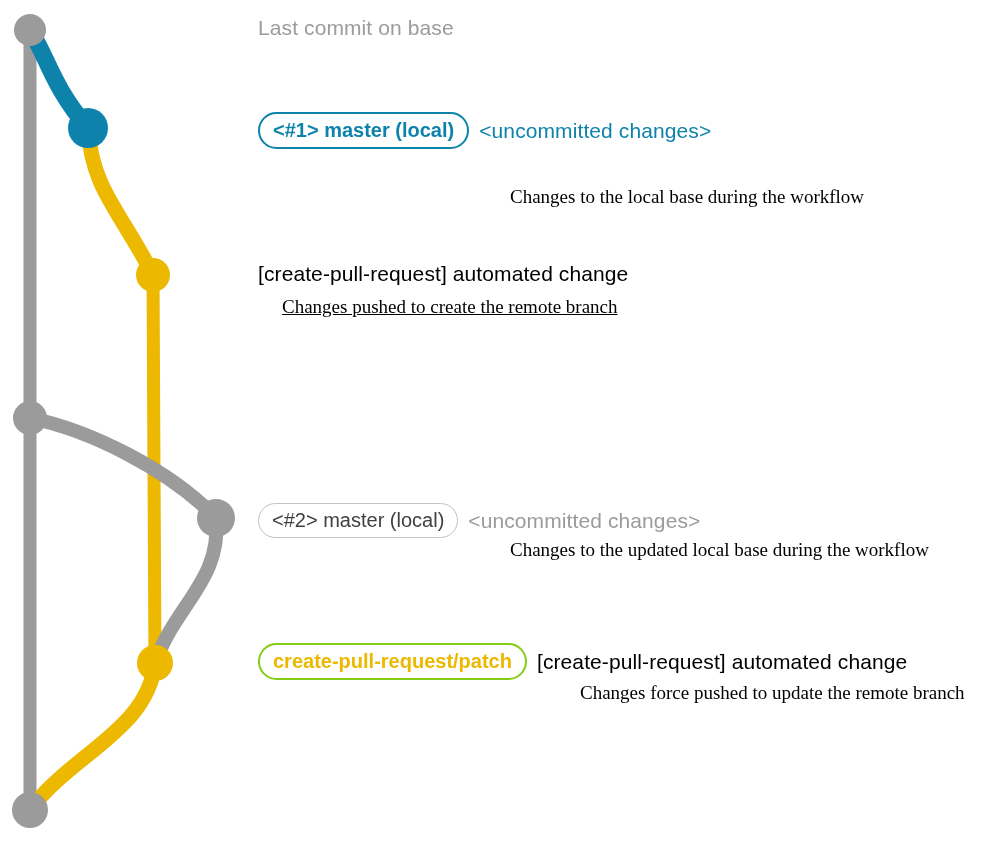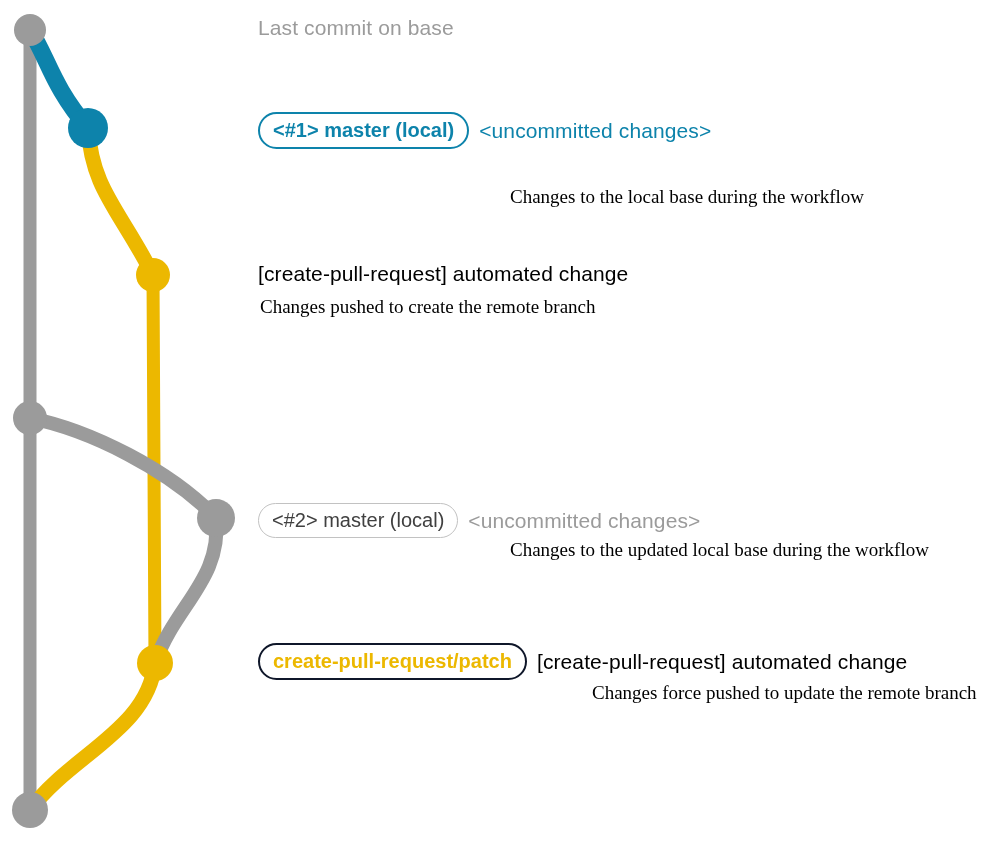--- a/index.html
+++ b/index.html
@@ -59,21 +59,21 @@
     color: #0d83ab;
     border: 2px solid #0d83ab;
     font-weight: 700;
   }
   .badge.gray {
     color: #404040;
     border: 1.5px solid #c2c2c2;
   }
   .badge.yellow {
     color: #ecb800;
-    border: 2px solid #0f172a;
+    border: 2px solid #84cc16;
     font-weight: 700;
   }
   .badge-gap { width: 10px; display: inline-block; }
 
   .subline {
     position: absolute;
     font-family: "Liberation Serif", serif;
     font-size: 19px;
     color: #000000;
     white-space: nowrap;
@@ -116,31 +116,31 @@
   <div class="row" style="left:258px; top:112px;">
     <span class="badge blue">&lt;#1&gt; master (local)</span>
     <span class="badge-gap"></span>
     <span class="headline blue">&lt;uncommitted changes&gt;</span>
   </div>
   <div class="subline" style="left:510px; top:150px;margin-top:36px;">Changes to the local base during the workflow</div>
 
   <div class="row" style="left:258px; top:262px;">
     <span class="headline yellow">[create-pull-request] automated change</span>
   </div>
-  <div class="subline" style="left:260px; top:296px;">Changes pushed to create the remote branch</div>
+  <div class="subline" style="left:282px; top:296px;text-decoration:underline;">Changes pushed to create the remote branch</div>
 
 
   <div class="row" style="left:258px; top:503px;">
     <span class="badge gray">&lt;#2&gt; master (local)</span>
     <span class="badge-gap"></span>
     <span class="headline gray">&lt;uncommitted changes&gt;</span>
   </div>
   <div class="subline" style="left:510px; top:539px;">Changes to the updated local base during the workflow</div>
 
   <div class="row" style="left:258px; top:643px;">
     <span class="badge yellow">create-pull-request/patch</span>
     <span class="badge-gap"></span>
     <span class="headline yellow">[create-pull-request] automated change</span>
   </div>
-  <div class="subline" style="left:592px; top:682px;">Changes force pushed to update the remote branch</div>
+  <div class="subline" style="left:580px; top:682px;">Changes force pushed to update the remote branch</div>
 
 
 </div>
 
 </body></html>

